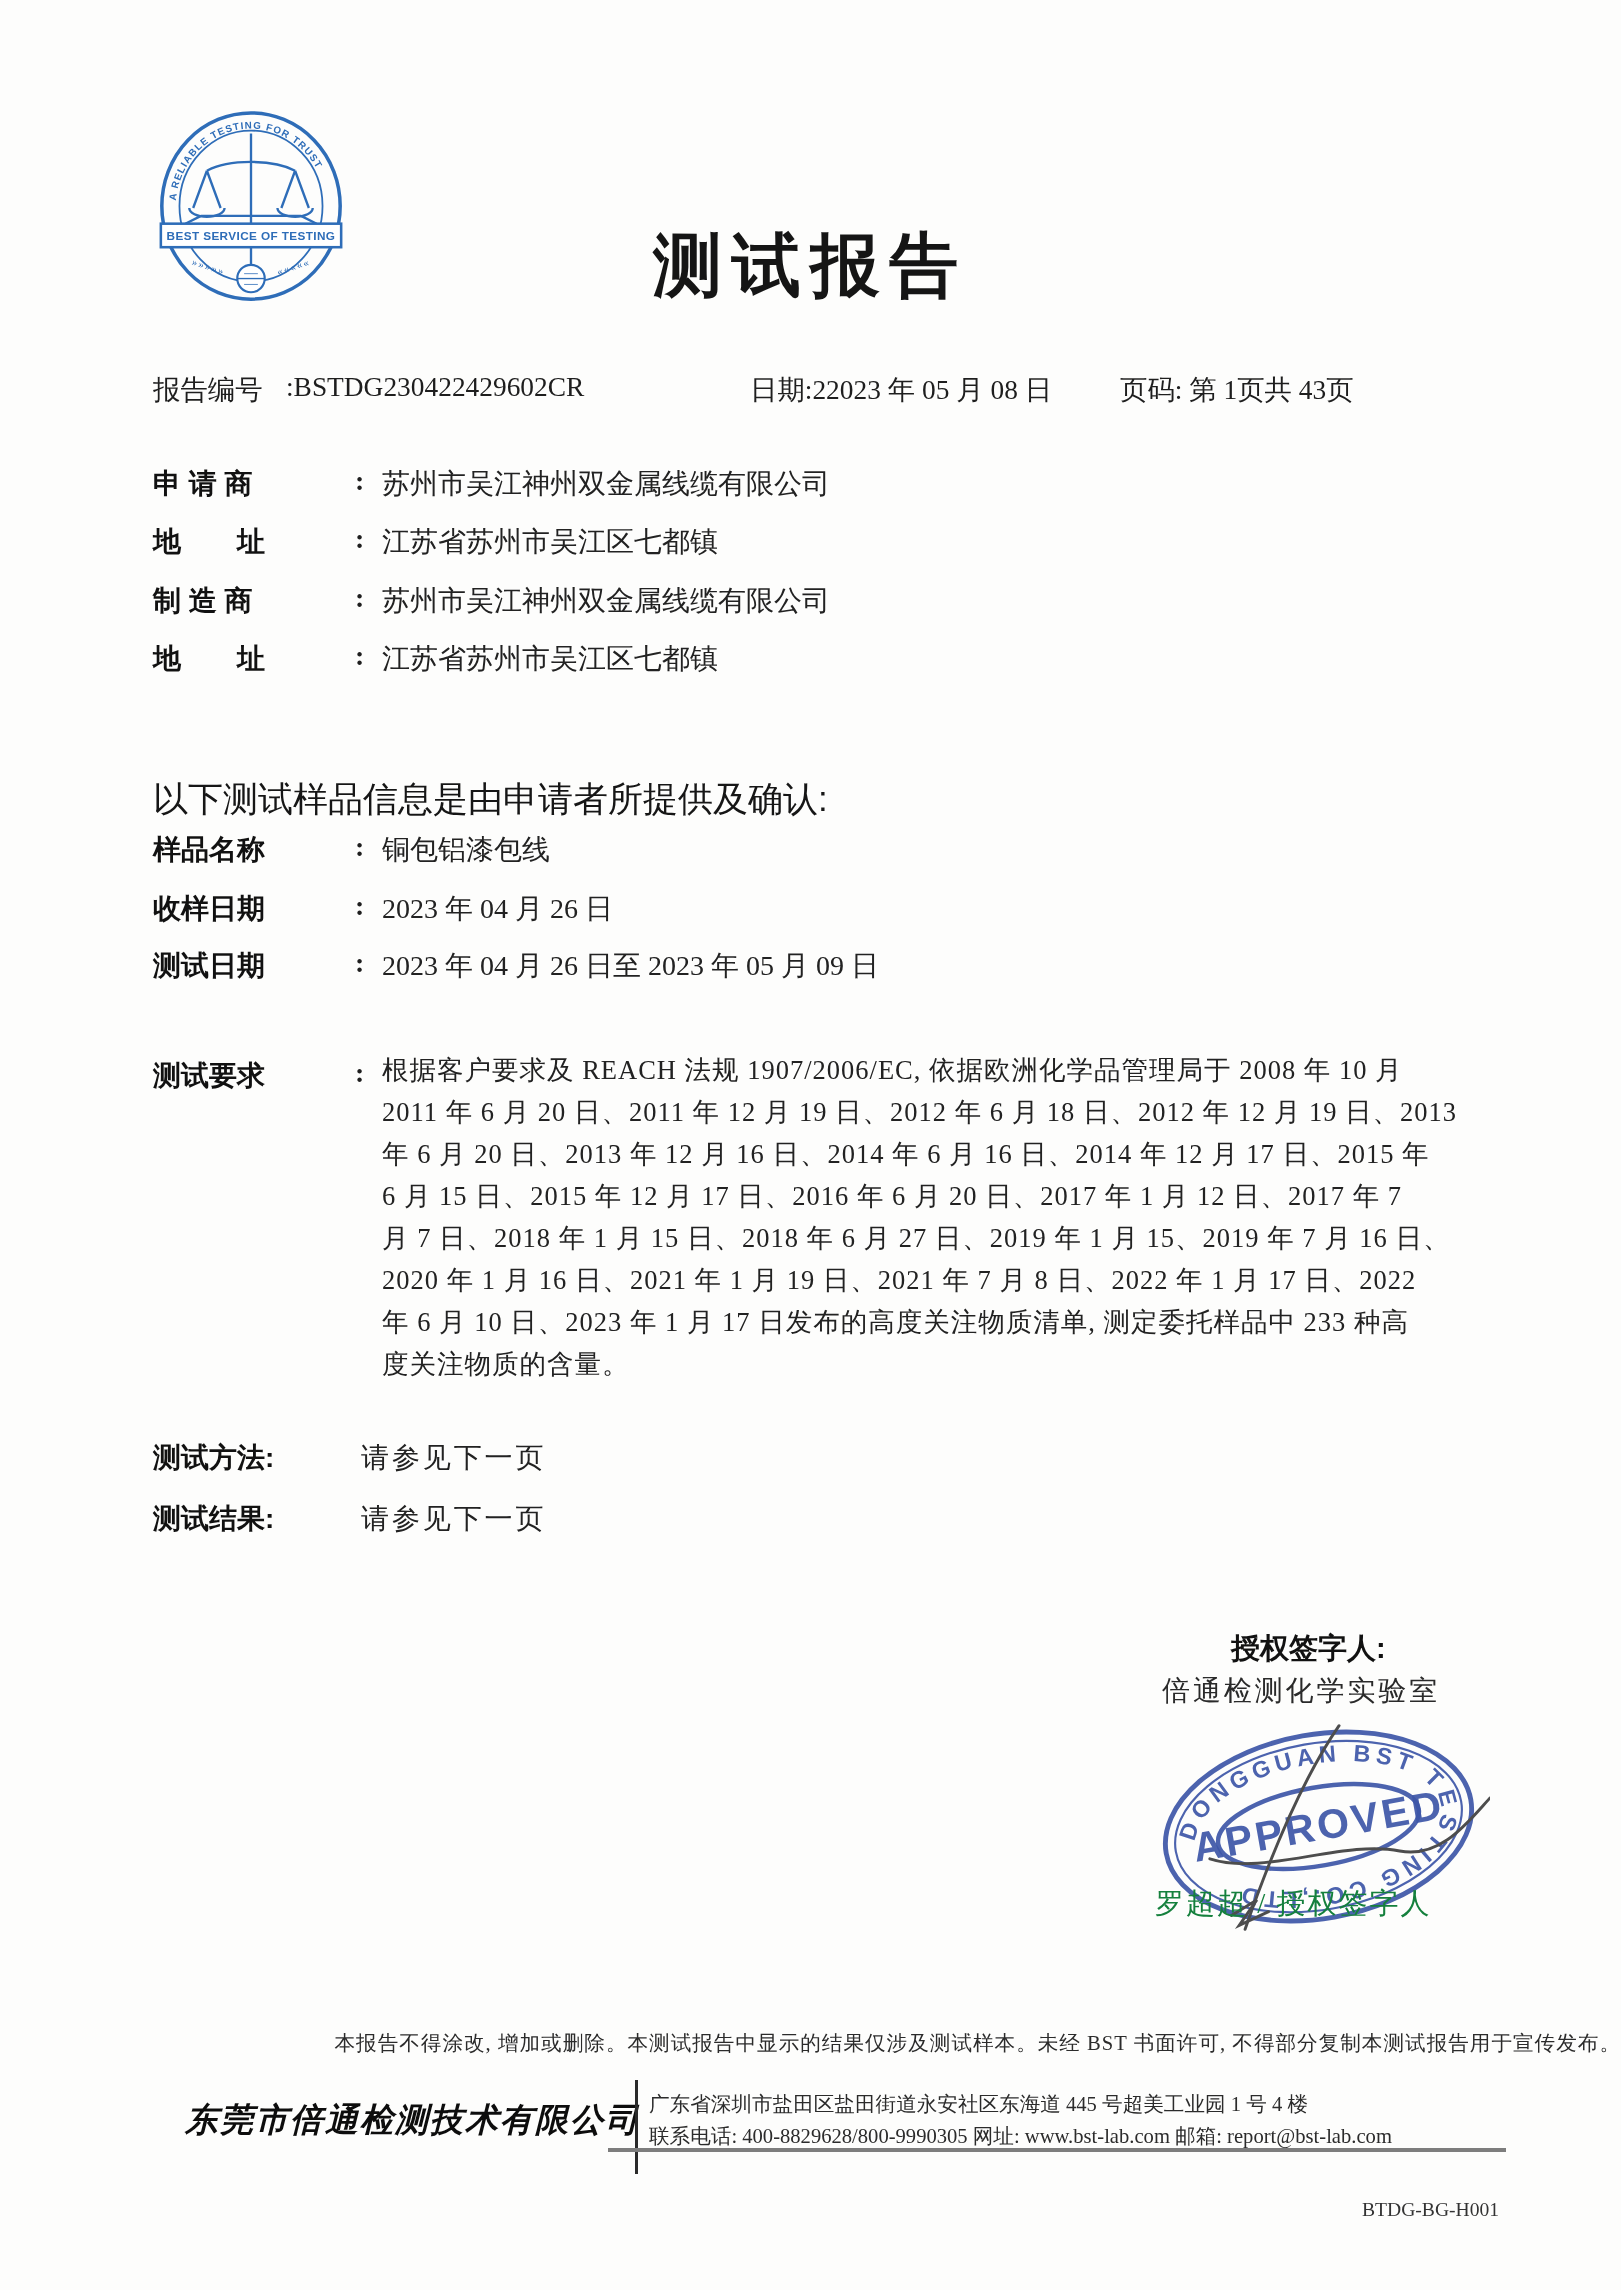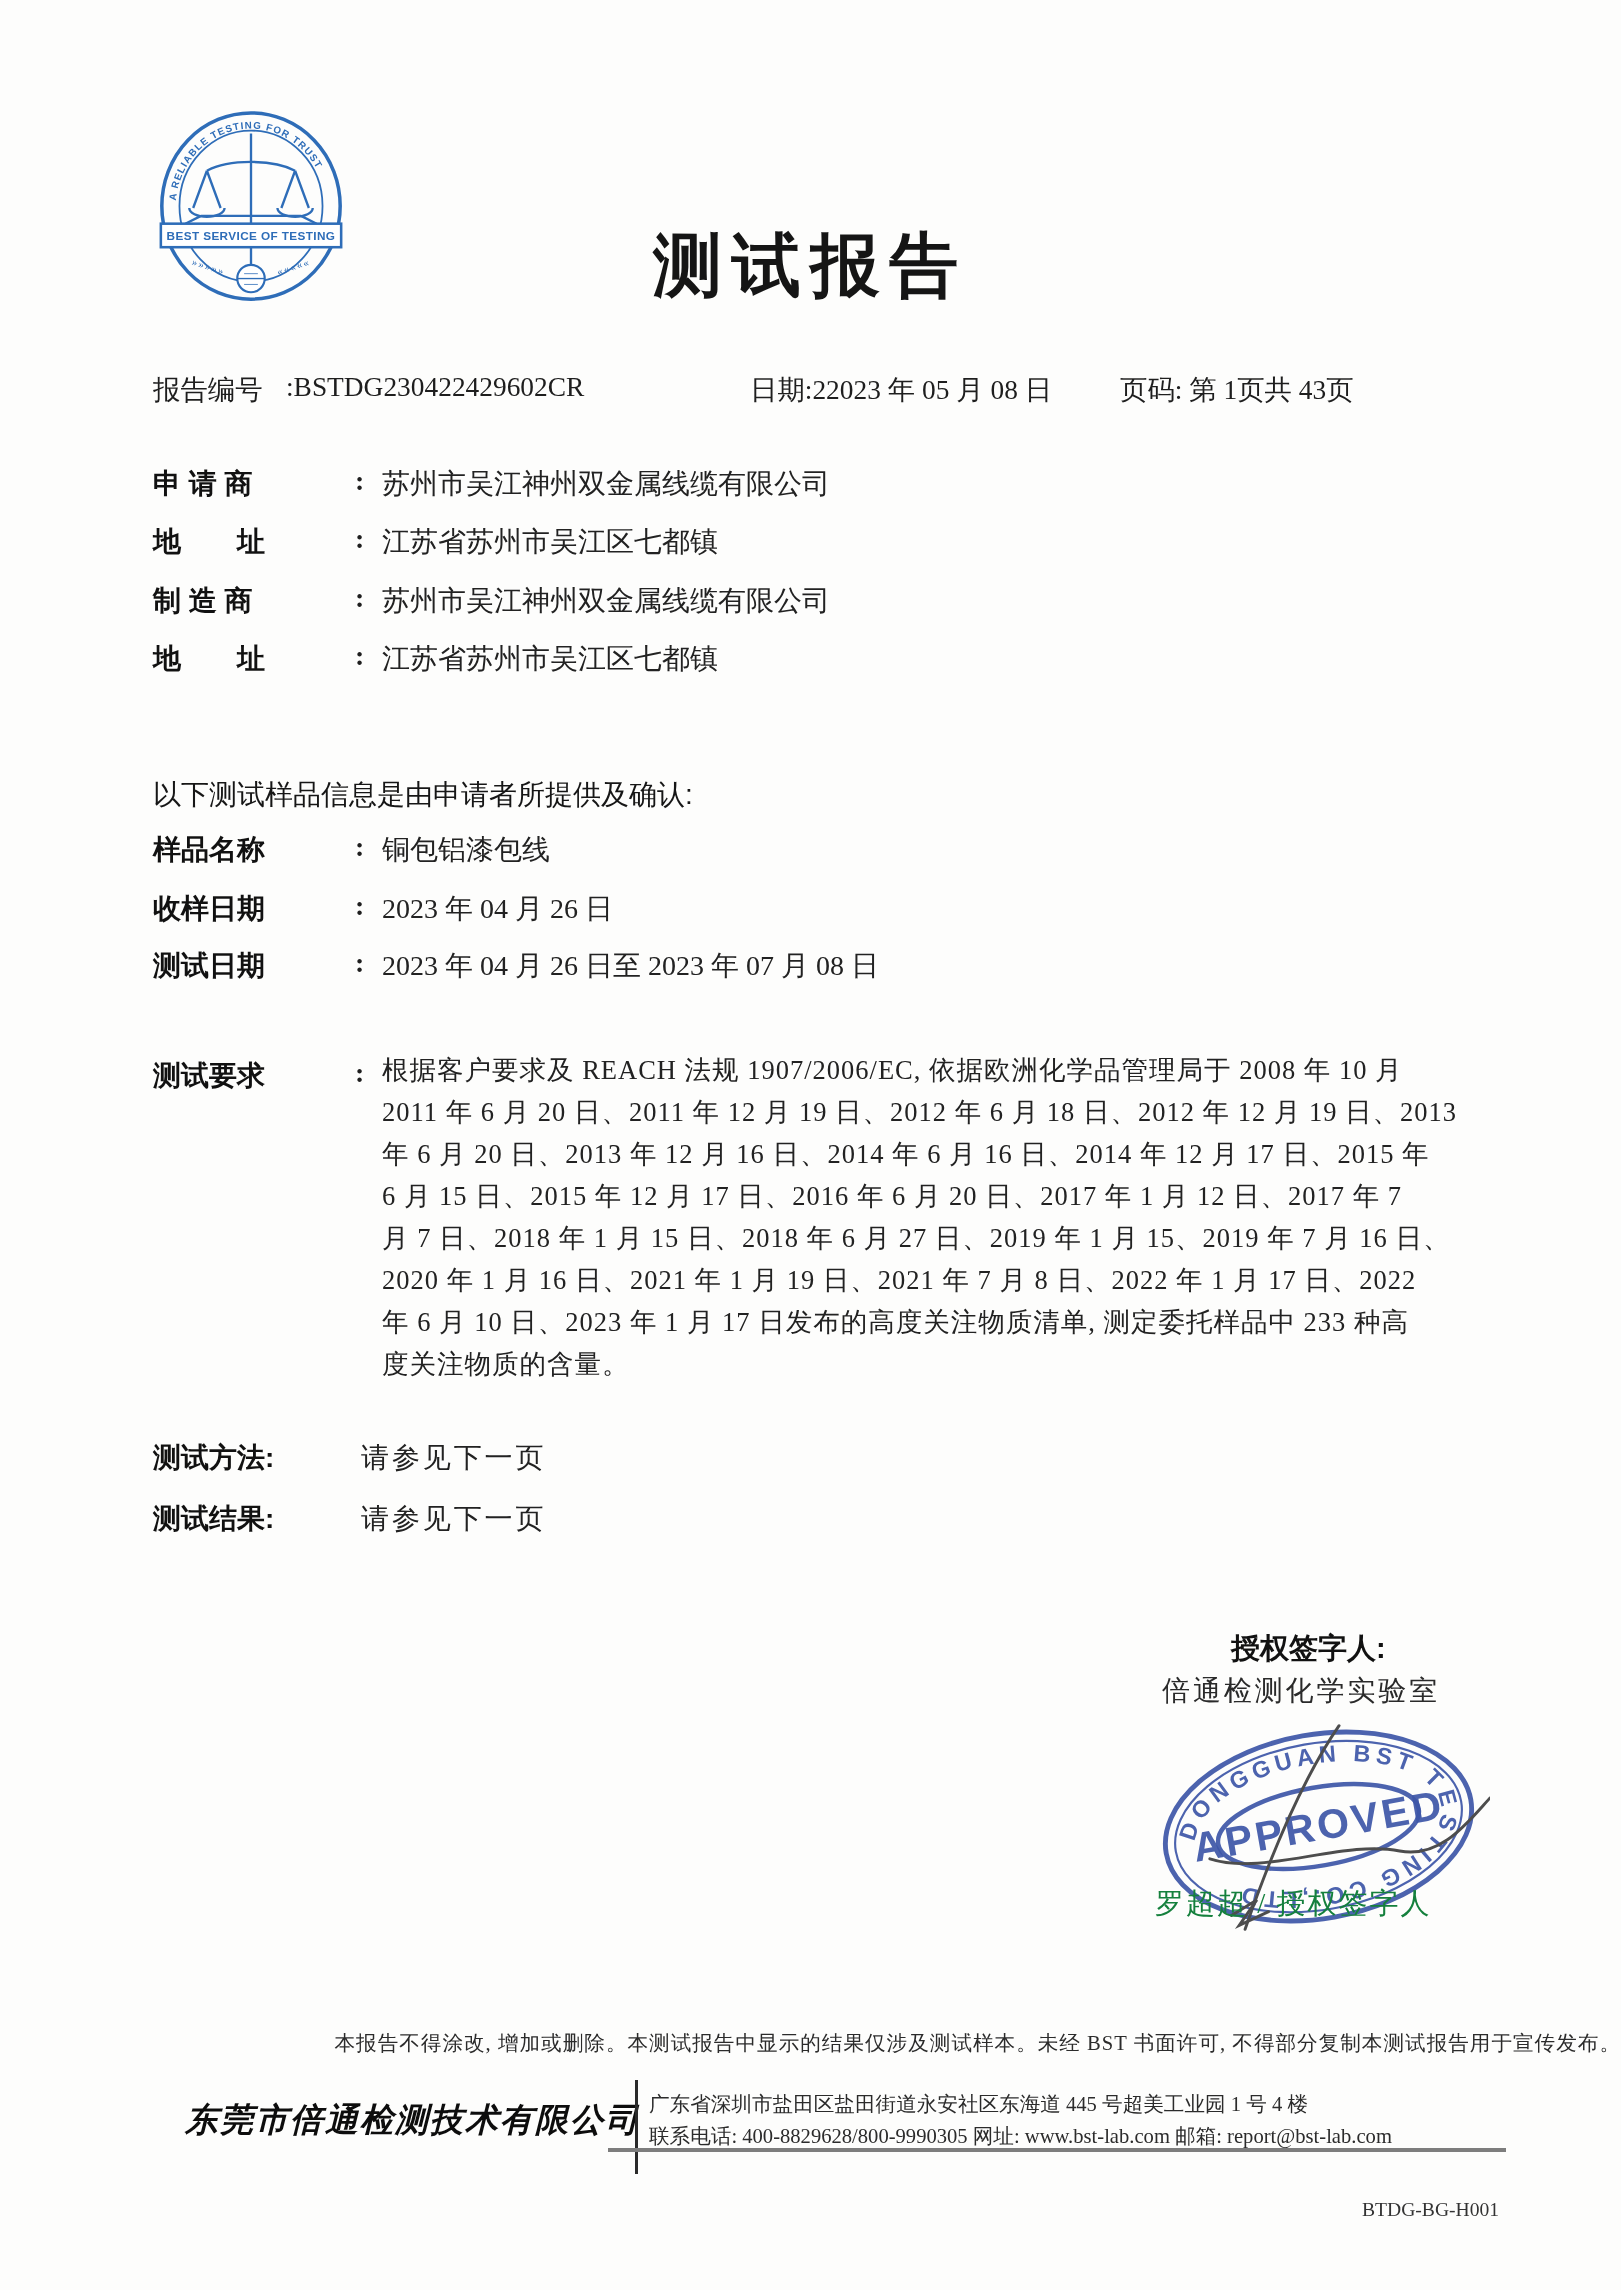--- a/index.html
+++ b/index.html
@@ -89,36 +89,36 @@
     <span class="abs flabel nowrap" style="left:0;">制 造 商</span>
     <span class="abs fcolon" style="left:202px;">:</span>
     <span class="abs fvalue nowrap" style="left:229px;">苏州市吴江神州双金属线缆有限公司</span>
   </div>
   <div class="abs" style="left:153px;top:640px;width:1372px;">
     <span class="abs flabel nowrap" style="left:0;">地　　址</span>
     <span class="abs fcolon" style="left:202px;">:</span>
     <span class="abs fvalue nowrap" style="left:229px;">江苏省苏州市吴江区七都镇</span>
   </div>
 
-  <div class="abs sans nowrap" style="left:153px;top:776px;font-size:28px;color:#161616;">以下测试样品信息是由申请者所提供及确认:</div>
+  <div class="abs sans nowrap" style="left:153px;top:776px;font-size:35px;color:#161616;">以下测试样品信息是由申请者所提供及确认:</div>
 
   <div class="abs" style="left:153px;top:831px;width:1372px;">
     <span class="abs flabel nowrap" style="left:0;">样品名称</span>
     <span class="abs fcolon" style="left:202px;">:</span>
     <span class="abs fvalue nowrap" style="left:229px;">铜包铝漆包线</span>
   </div>
   <div class="abs" style="left:153px;top:890px;width:1372px;">
     <span class="abs flabel nowrap" style="left:0;">收样日期</span>
     <span class="abs fcolon" style="left:202px;">:</span>
     <span class="abs fvalue nowrap" style="left:229px;">2023 年 04 月 26 日</span>
   </div>
   <div class="abs" style="left:153px;top:947px;width:1372px;">
     <span class="abs flabel nowrap" style="left:0;">测试日期</span>
     <span class="abs fcolon" style="left:202px;">:</span>
-    <span class="abs fvalue nowrap" style="left:229px;">2023 年 04 月 26 日至 2023 年 07 月 08 日</span>
+    <span class="abs fvalue nowrap" style="left:229px;">2023 年 04 月 26 日至 2023 年 05 月 09 日</span>
   </div>
 
   <div class="abs flabel nowrap" style="left:153px;top:1057px;">测试要求</div>
   <div class="abs fcolon" style="left:355px;top:1057px;">:</div>
   <div class="abs req-lines" style="left:382px;top:1049px;width:1137px;">
     <div class="nowrap">根据客户要求及 REACH 法规 1907/2006/EC, 依据欧洲化学品管理局于 2008 年 10 月</div>
     <div class="nowrap">2011 年 6 月 20 日、2011 年 12 月 19 日、2012 年 6 月 18 日、2012 年 12 月 19 日、2013</div>
     <div class="nowrap">年 6 月 20 日、2013 年 12 月 16 日、2014 年 6 月 16 日、2014 年 12 月 17 日、2015 年</div>
     <div class="nowrap">6 月 15 日、2015 年 12 月 17 日、2016 年 6 月 20 日、2017 年 1 月 12 日、2017 年 7</div>
     <div class="nowrap">月 7 日、2018 年 1 月 15 日、2018 年 6 月 27 日、2019 年 1 月 15、2019 年 7 月 16 日、</div>

